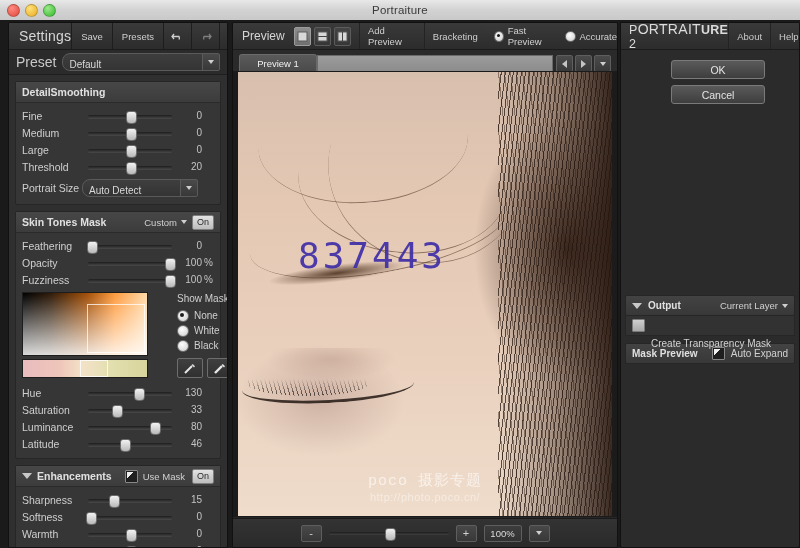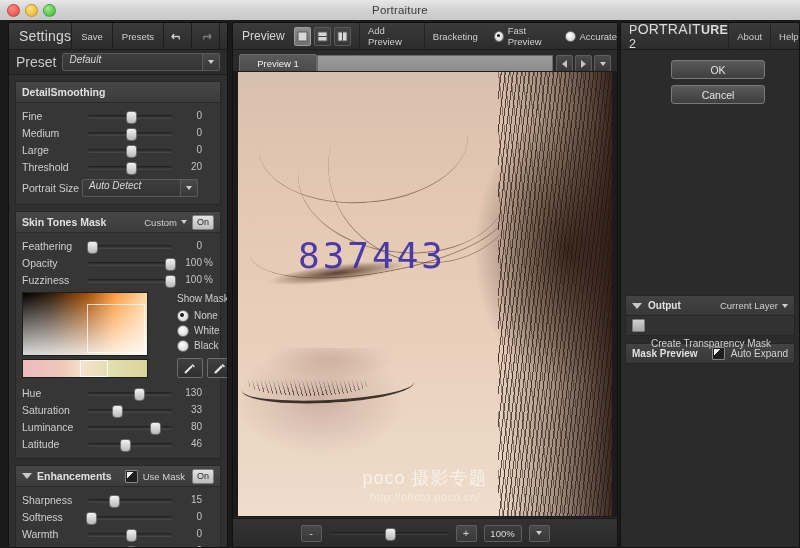--- a/index.html
+++ b/index.html
@@ -51,23 +51,23 @@
   }
   .hbtn.ico{padding:0 7px;font-size:12px;color:#cfcfcf;}
   .hbtn.ico svg{display:block;}
 
   .preset-row{
     height:24px;display:flex;align-items:center;gap:6px;padding:0 7px;
     background:#2b2b2b;border-bottom:1px solid #1e1e1e;
   }
   .preset-row .lbl{font-size:14px;color:#c9c9c9;}
   .combo{
-    flex:1;height:16px;display:flex;align-items:flex-start;
+    flex:1;height:16px;display:flex;align-items:flex-end;
     background:linear-gradient(to bottom,#3e3e3e,#343434);
-    border:1px solid #5a5a5a;border-radius:2px;position:relative;font-style:italic;
+    border:1px solid #5a5a5a;border-radius:8px;position:relative;
   }
   .combo .val{font-size:10px;color:#d8d8d8;padding-left:6px;}
   .combo .arrow{
     position:absolute;right:-1px;top:-1px;bottom:-1px;width:16px;
     background:linear-gradient(to bottom,#4a4a4a,#383838);
     border:1px solid #5a5a5a;border-radius:0 2px 2px 0;
     display:flex;align-items:center;justify-content:center;
   }
   .caret{width:0;height:0;border-left:4px solid transparent;border-right:4px solid transparent;border-top:5px solid #cfcfcf;}
   .caret.sm{border-left-width:3px;border-right-width:3px;border-top-width:4px;}
@@ -242,21 +242,21 @@
     -webkit-mask-image:linear-gradient(to bottom, rgba(0,0,0,0) 30%, #000 100%);
             mask-image:linear-gradient(to bottom, rgba(0,0,0,0) 30%, #000 100%);
   }
   .wm-num{
     position:absolute;left:60px;top:163px;
     font-family:"DejaVu Sans Mono","Liberation Mono",monospace;
     font-size:36px;letter-spacing:3px;color:#3f2ea8;opacity:.92;font-weight:500;
   }
   .wm-poco{
     position:absolute;left:0;right:0;bottom:26px;text-align:center;
-    font-size:18px;color:rgba(255,255,255,.62);letter-spacing:1px;
+    font-size:15px;color:rgba(255,255,255,.62);letter-spacing:1px;font-family:Liberation Mono, monospace;
   }
   .wm-url{
     position:absolute;left:0;right:0;bottom:13px;text-align:center;
     font-size:11px;color:rgba(255,255,255,.48);letter-spacing:.5px;
   }
 
   .zoombar{
     position:absolute;left:0;right:0;bottom:0;height:28px;
     background:linear-gradient(to bottom,#333,#2a2a2a);border-top:1px solid #1a1a1a;
     display:flex;align-items:center;justify-content:center;gap:7px;

